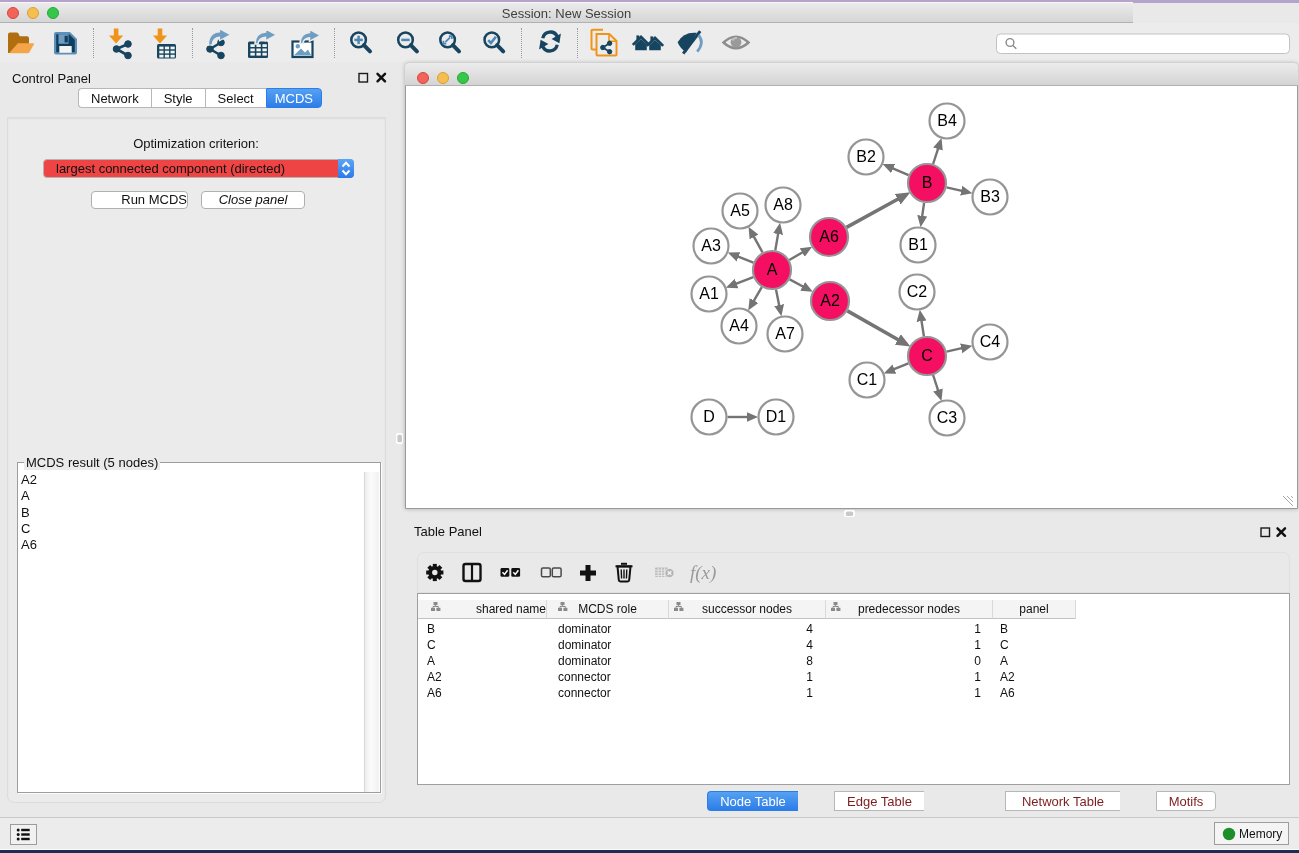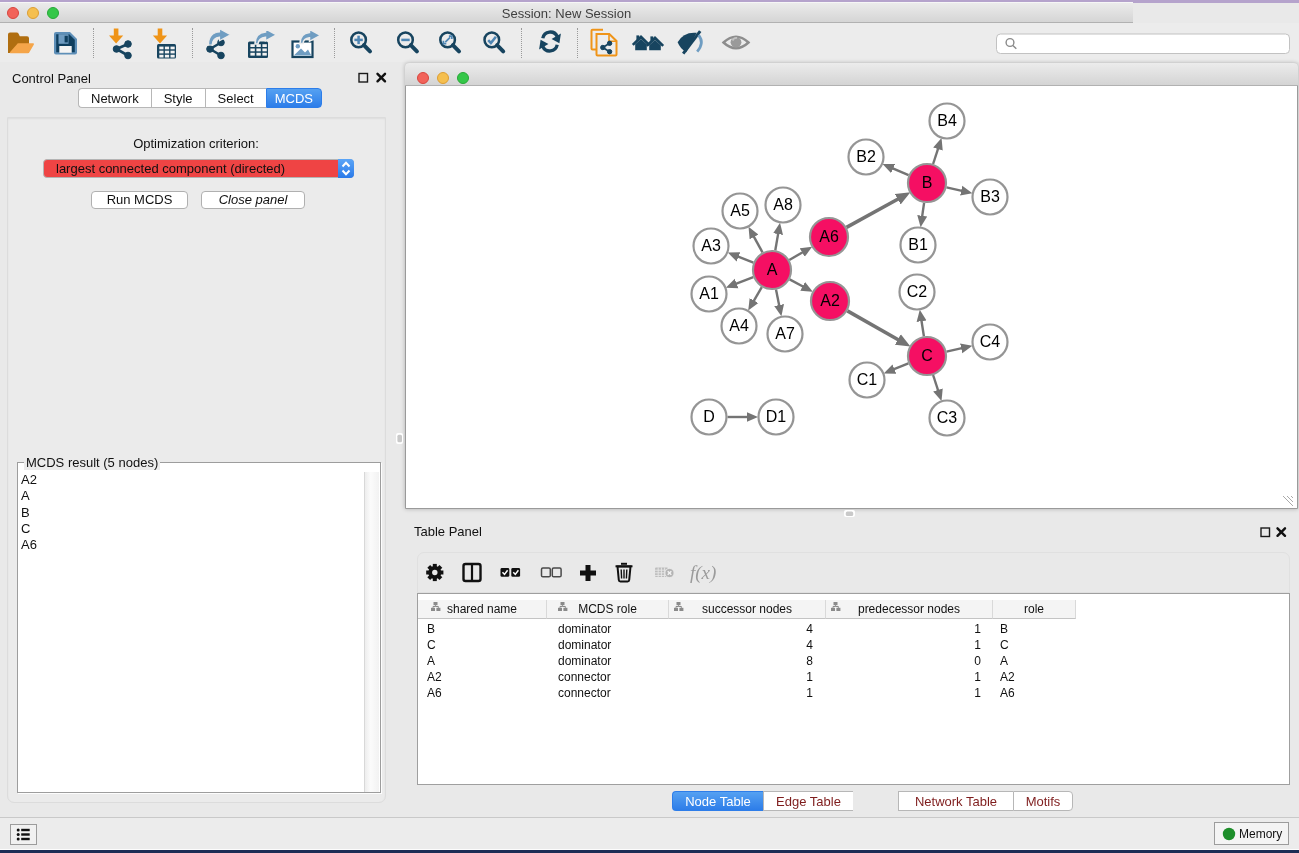--- a/index.html
+++ b/index.html
@@ -33,21 +33,21 @@
 
 #netwin { left:405px; top:63px; width:893px; height:446px; background:#fff; border:1px solid #9a9a9a; border-radius:4px 4px 0 0; box-shadow:0 0 4px rgba(0,0,0,0.25); }
 #nettitle { left:405px; top:63px; width:893px; height:23px; background:linear-gradient(#ececec,#d4d4d4); border-bottom:1px solid #b1b1b1; border-radius:4px 4px 0 0; }
 #nettitle .t { position:absolute; left:0; right:0; top:4px; text-align:center; font-size:13px; color:#333; }
 
 #tpTitle { left:414px; top:524px; font-size:13px; color:#111; }
 #tpToolbar { left:417px; top:552px; width:873px; height:41px; background:#e9e9e9; border:1px solid #e0e0e0; border-radius:7px 7px 0 0; }
 #ttable { left:417px; top:593px; width:873px; height:192px; background:#fff; border:1px solid #9f9f9f; font-size:12px; }
 .th { position:absolute; top:600px; height:19px; background:#f4f4f4; border-right:1px solid #d9d9d9; border-bottom:1px solid #c4c4c4; font-size:12px; color:#111; text-align:center; line-height:18px; }
 .td { position:absolute; font-size:12px; color:#111; height:16px; line-height:16px; }
-#btabs { left:672px; top:791px; height:23px; display:flex; }
+#btabs { left:707px; top:791px; height:23px; display:flex;gap:36px; }
 .btab { font-size:13px; color:#7f1d1d; background:#fff; border:1px solid #b7b7b7; border-right:none; padding:0 12px; height:20px; display:flex; align-items:center; }
 .btab:first-child { border-radius:4px 0 0 4px; }
 .btab:last-child { border-radius:0 4px 4px 0; border-right:1px solid #b7b7b7; }
 .btab.sel { background:linear-gradient(#55a1f2,#2d7de9); color:#fff; border-color:#2d7de9; }
 
 #statusbar { left:0; top:817px; width:1299px; height:33px; background:#ececec; border-top:1px solid #c9c9c9; }
 #memBtn { left:1214px; top:822px; width:75px; height:23px; background:#f4f4f4; border:1px solid #9c9c9c; font-size:12px; color:#111; }
 #listBtn { left:10px; top:824px; width:27px; height:21px; background:#f1f1f1; border:1px solid #9c9c9c; }
 #deskBot { left:0; top:850px; width:1299px; height:3px; background:#1d2c55; }
 #deskBot2 { left:0; top:849px; width:1299px; height:1px; background:#fdfdfd; }
@@ -200,21 +200,21 @@
     <div class="tab sel" style="padding:1px 8px 0 8px;">MCDS</div>
 </div>
 <div class="abs" id="optLabel">Optimization criterion:</div>
 <div class="abs" id="combo">largest connected component (directed)</div>
 <div class="abs" id="comboBtn">
     <svg width="16" height="19" style="position:absolute;left:0;top:0;">
   <path d="M4.5,7.5 L8,3.8 L11.5,7.5" fill="none" stroke="#fff" stroke-width="2"></path>
   <path d="M4.5,11.5 L8,15.2 L11.5,11.5" fill="none" stroke="#fff" stroke-width="2"></path>
 </svg>
   </div>
-<div class="btn" style="left:91px;top:191px;width:97px;">Run MCDS</div>
+<div class="btn" style="left:91px;top:191px;width:97px;text-align:right;">Run MCDS</div>
 <div class="btn" style="left:201px;top:191px;width:104px;font-style:italic;">Close panel</div>
 <div class="abs" id="groupbox"></div>
 <div class="abs" id="groupLabel">MCDS result (5 nodes)</div>
 <div class="abs" id="mcdsList">A2<br>A<br>B<br>C<br>A6</div>
 <div class="abs" id="listScroll"></div>
 <svg class="abs" style="left:358px;top:71px;" width="32" height="14">
   <rect x="1" y="2.5" width="8.5" height="8.5" fill="none" stroke="#1a1a1a" stroke-width="1.4"></rect>
   <g stroke="#111" stroke-width="2.4" stroke-linecap="round">
     <line x1="19.5" y1="2.8" x2="27" y2="10.3"></line>
       <line x1="27" y1="2.8" x2="19.5" y2="10.3"></line>
@@ -366,25 +366,25 @@
     <circle cx="264.5" cy="53" r="4.6" fill="#8a8a8a" stroke="#e9e9e9" stroke-width="1"></circle>
     <g stroke="#fff" stroke-width="1.4">
         <line x1="262.7" y1="51.2" x2="266.3" y2="54.8"></line>
         <line x1="266.3" y1="51.2" x2="262.7" y2="54.8"></line>
       </g>
   </g>
 
   <text x="285" y="59" font-family="Liberation Serif, serif" font-style="italic" font-size="19" fill="#9b9b9b">f(x)</text>
 </svg>
 <div class="abs" id="ttable"></div>
-<div class="th" style="left:418px;width:129px;">shared name</div>
+<div class="th" style="left:418px;width:129px;text-align:right;">shared name</div>
 <div class="th" style="left:547px;width:122px;">MCDS role</div>
 <div class="th" style="left:669px;width:157px;">successor nodes</div>
 <div class="th" style="left:826px;width:167px;">predecessor nodes</div>
-<div class="th" style="left:993px;width:83px;">role</div>
+<div class="th" style="left:993px;width:83px;">panel</div>
 <svg class="abs" style="left:405px;top:598px;" width="680" height="20">
   <g fill="#8a8a8a">
     <g transform="translate(26,4)">
         <rect x="2.5" width="4" height="3.2"></rect>
         <rect y="5.8" width="4" height="3.2"></rect>
         <rect x="5.4" y="5.8" width="4" height="3.2"></rect>
         <path d="M4.5,3.2 v1.3 h-2.5 v1.3 M4.5,4.5 h2.9 v1.3" stroke="#8a8a8a" fill="none"></path>
       </g>
     <g transform="translate(153,4)">
         <rect x="2.5" width="4" height="3.2"></rect>

